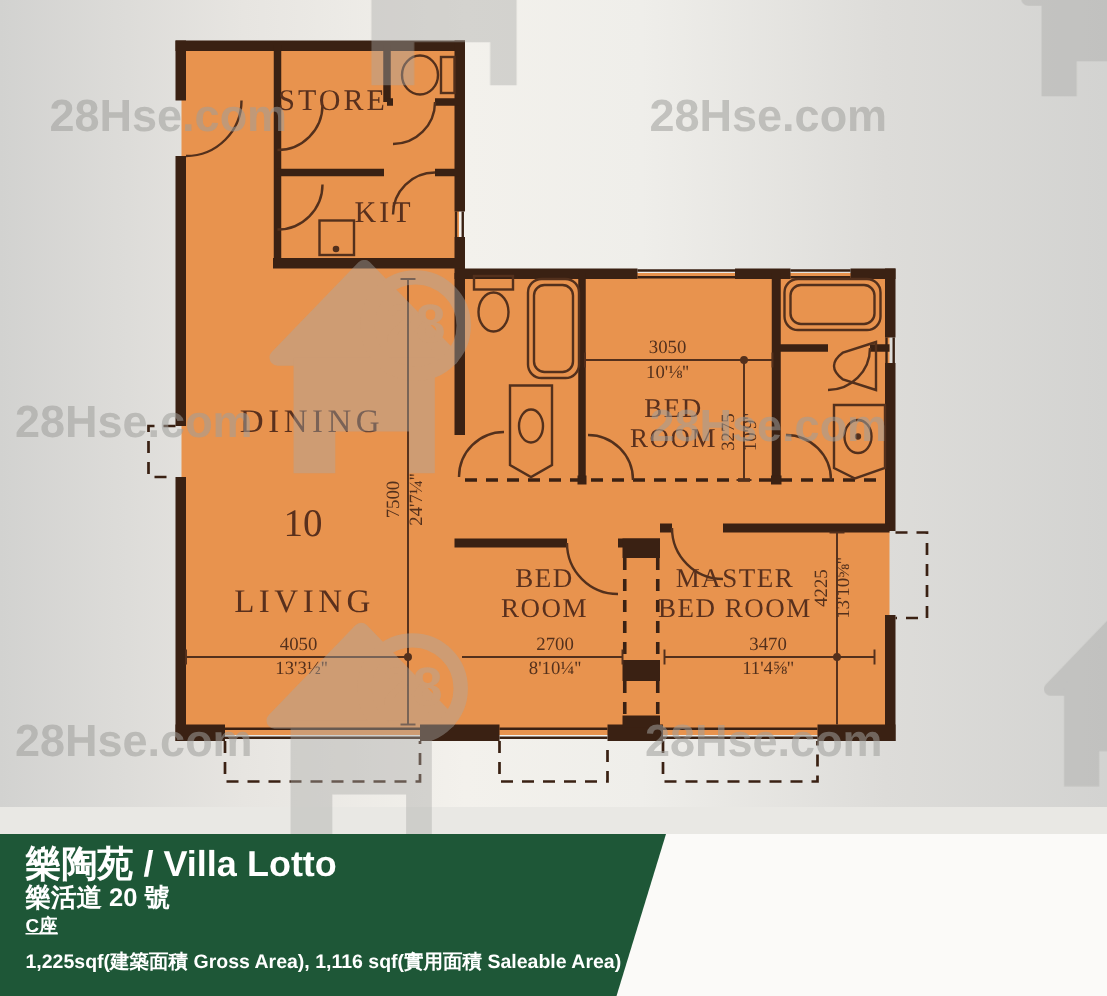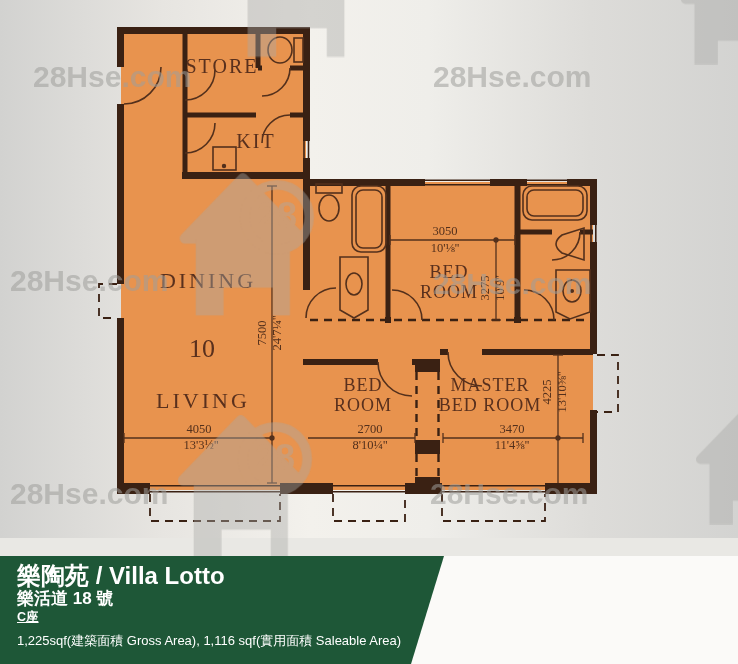--- a/index.html
+++ b/index.html
@@ -8,21 +8,21 @@
           background:linear-gradient(90deg,#d2d2d0 0%,#e7e5e1 22%,#f3f1ec 42%,#efeeea 58%,#dddcd9 80%,#d3d3d1 100%);}
   .plan-svg{position:absolute;left:0;top:0;}
   
   .info-bar{position:absolute;left:0;top:556px;width:738px;height:108px;background:#fbfaf8;}
   .green-wedge{position:absolute;left:0;top:0;width:738px;height:108px;background:#1e5737;
                clip-path:polygon(0 0,444px 0,411px 108px,0 108px);}
   .bar-text{position:absolute;color:#ffffff;left:17px;white-space:nowrap;}
   .bar-title{top:4px;font-size:24px;font-weight:bold;}
   .bar-address{top:31px;font-size:17px;font-weight:bold;}
   .bar-block{top:53px;font-size:12.5px;font-weight:bold;text-decoration:underline;}
-  .bar-area{top:76px;font-size:13px;font-weight:normal;}
+  .bar-area{top:76px;font-size:13px;font-weight:bold;}
 </style>
 </head>
 <body>
 
 <div class="canvas">
 
   <svg class="plan-svg" width="738" height="556" viewBox="0 0 738 556">
 
     <g>
       <polygon points="121,30 306,30 306,182 593,182 593,490 121,490" fill="#e8934e"></polygon>
@@ -230,19 +230,19 @@
       <text x="10" y="291">28Hse.com</text>
       <text x="433" y="294">28Hse.com</text>
       <text x="10" y="504">28Hse.com</text>
       <text x="430" y="504">28Hse.com</text>
     </g>
   </svg>
 
   <div class="info-bar">
     <div class="green-wedge"></div>
     <div class="bar-text bar-title">樂陶苑 / Villa Lotto</div>
-    <div class="bar-text bar-address">樂活道 18 號</div>
+    <div class="bar-text bar-address">樂活道 20 號</div>
     <div class="bar-text bar-block">C座</div>
     <div class="bar-text bar-area">1,225sqf(建築面積 Gross Area), 1,116 sqf(實用面積 Saleable Area)</div>
 
   </div>
 
 </div>
 
 </body></html>

